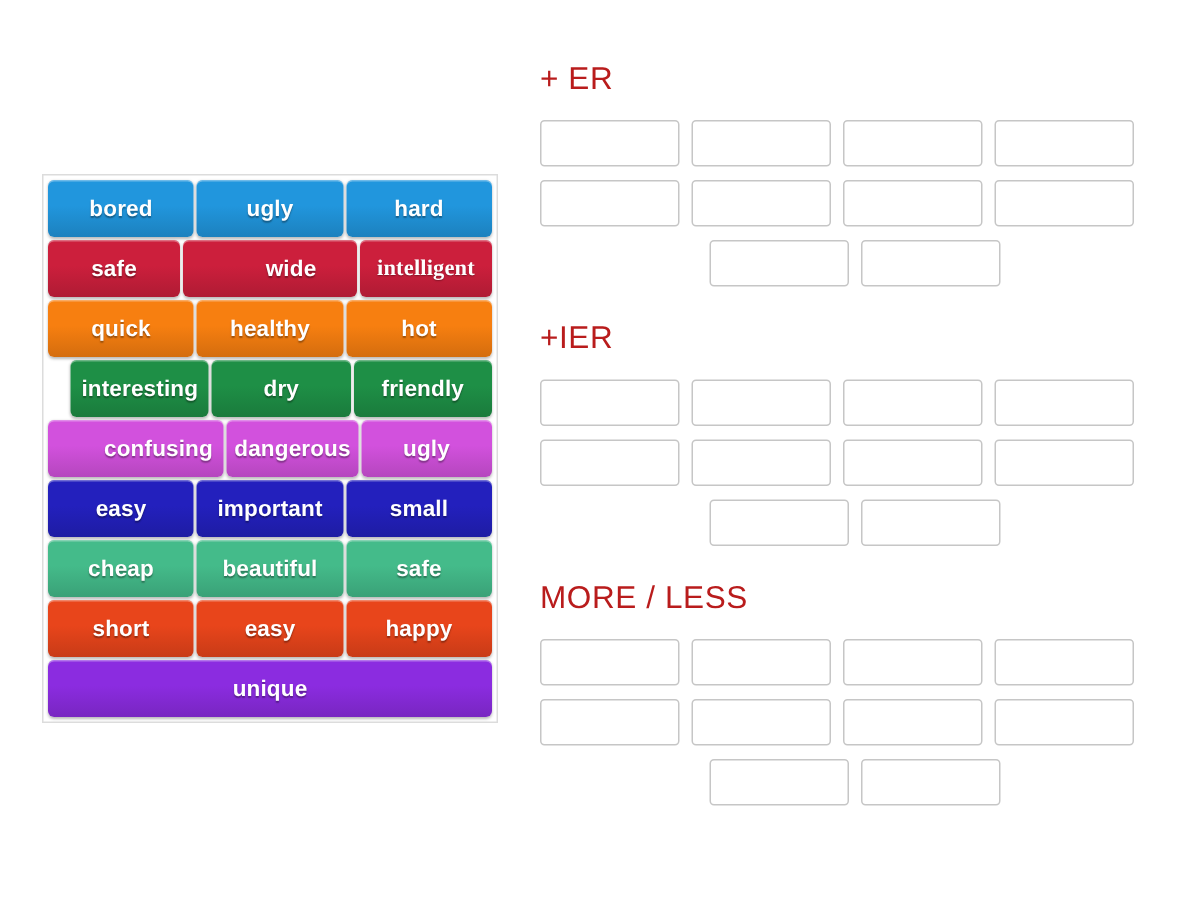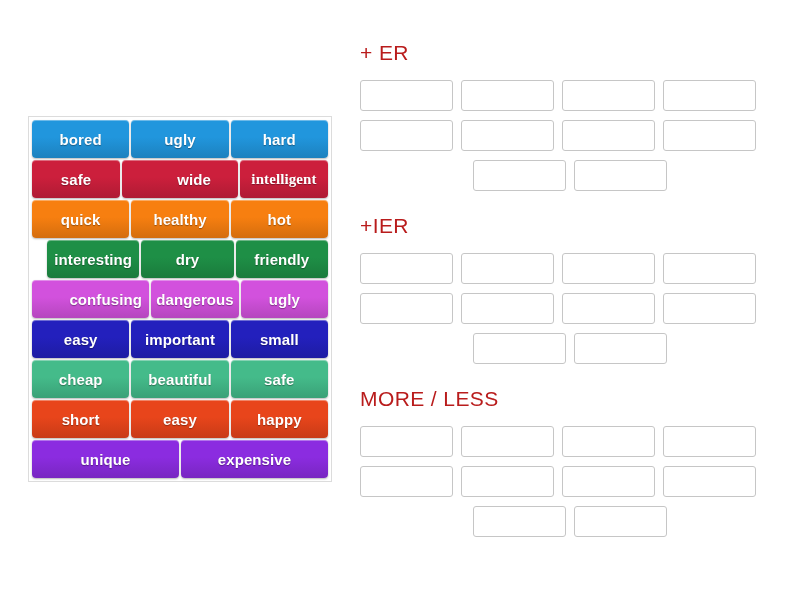--- a/index.html
+++ b/index.html
@@ -134,21 +134,20 @@
       <div class="tile" style="background: linear-gradient(rgb(68, 187, 138) 0%, rgb(68, 187, 138) 45%, rgb(58, 161, 119) 100%);">beautiful</div>
       <div class="tile" style="background: linear-gradient(rgb(68, 187, 138) 0%, rgb(68, 187, 138) 45%, rgb(58, 161, 119) 100%);">safe</div>
     </div>
     <div class="tile-row">
       <div class="tile" style="background: linear-gradient(rgb(232, 69, 27) 0%, rgb(232, 69, 27) 45%, rgb(200, 59, 23) 100%);">short</div>
       <div class="tile" style="background: linear-gradient(rgb(232, 69, 27) 0%, rgb(232, 69, 27) 45%, rgb(200, 59, 23) 100%);">easy</div>
       <div class="tile" style="background: linear-gradient(rgb(232, 69, 27) 0%, rgb(232, 69, 27) 45%, rgb(200, 59, 23) 100%);">happy</div>
     </div>
     <div class="tile-row">
       <div class="tile" style="background: linear-gradient(rgb(139, 44, 224) 0%, rgb(139, 44, 224) 45%, rgb(120, 38, 193) 100%);">unique</div>
-      <div class="tile" style="background: linear-gradient(rgb(139, 44, 224) 0%, rgb(139, 44, 224) 45%, rgb(120, 38, 193) 100%);">expensive</div>
     </div>
   </div>
 
 <div id="groups">
     <div class="group">
       <div class="group-title">+ ER</div>
       <div class="slot-row">
         <div class="slot"></div>
         <div class="slot"></div>
         <div class="slot"></div>

